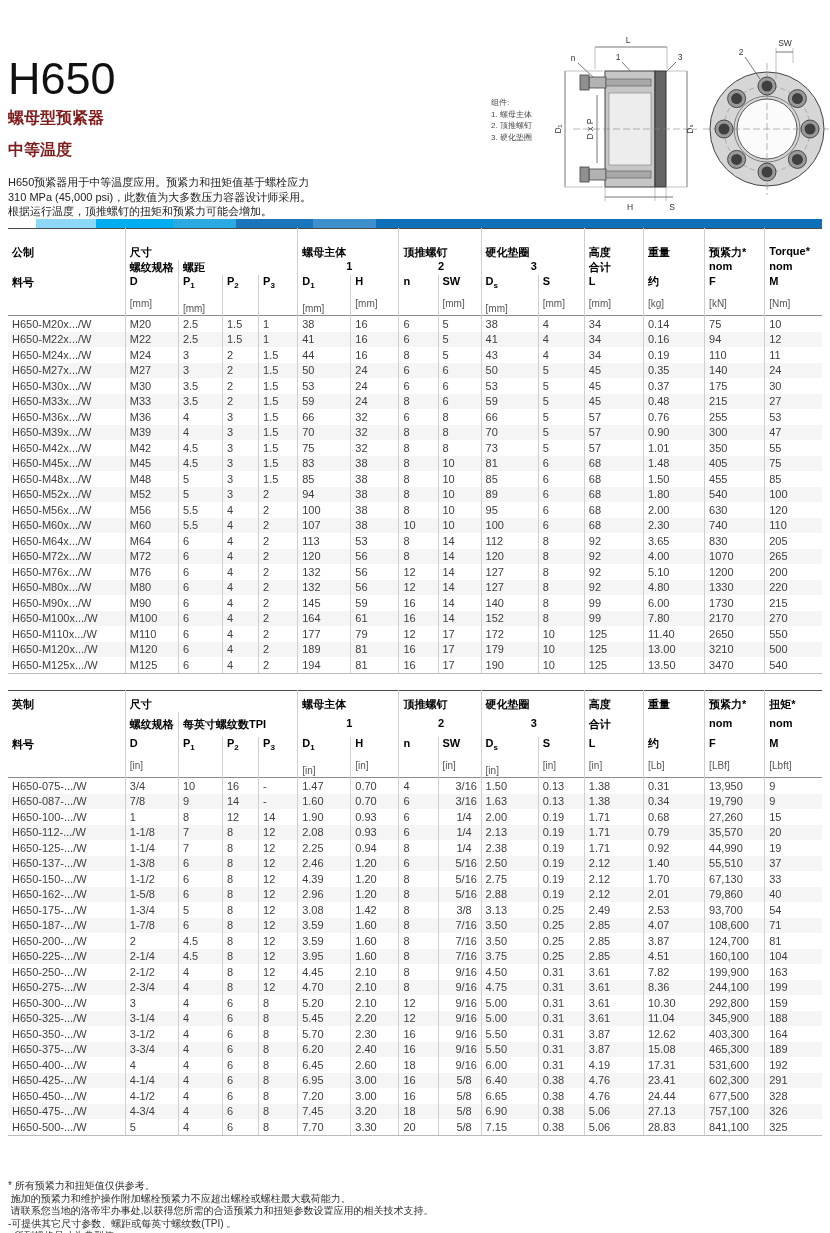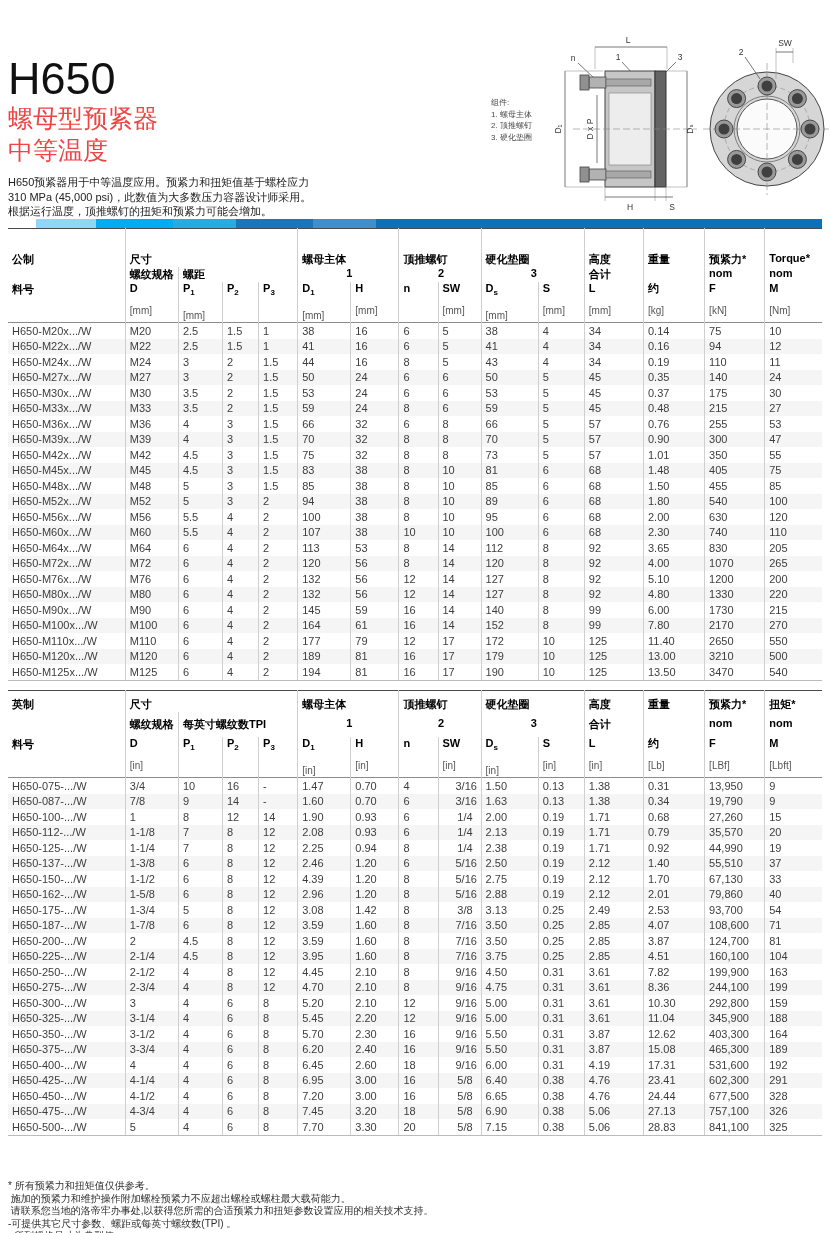--- a/index.html
+++ b/index.html
@@ -2,21 +2,21 @@
 <html><head>
 <meta charset="utf-8">
 <style>
   html,body{margin:0;padding:0;background:#fff;}
   body{width:830px;height:1233px;position:relative;overflow:hidden;
        font-family:"Liberation Sans","DejaVu Sans",sans-serif;color:#222;}
 
   
   .title-block{position:absolute;left:8px;top:56px;width:470px;}
   .product{font-size:45px;font-weight:500;line-height:46px;color:#111;letter-spacing:0;}
-  .subtitle{font-size:25px;font-weight:400;line-height:32px;color:#ef4444;}
+  .subtitle{font-size:16px;font-weight:700;line-height:32px;color:#7f1d1d;}
   .desc{margin-top:9px;font-size:11px;line-height:14.5px;color:#222;}
 
   
   .drawing-wrap{position:absolute;left:545px;top:33px;width:285px;height:182px;}
   .components{position:absolute;left:491px;top:97px;width:60px;font-size:8px;line-height:11.5px;color:#4a4a4a;}
 
   
   .tbl-wrap{position:absolute;left:8px;width:814px;}
   .t-metric{top:219px;}
   .t-imperial{top:690px;}
@@ -29,35 +29,35 @@
       #1b75bc 228px,#1b75bc 305px,
       #3f8fcc 305px,#3f8fcc 368px,
       #0d70b8 368px,#0d70b8 100%);}
   table.data-table{border-collapse:collapse;table-layout:fixed;width:814px;
       border-top:1px solid #4a4a4a;}
   table.data-table thead{border-bottom:1px solid #8c8c8c;}
   table.data-table th{font-size:11px;font-weight:bold;color:#000;text-align:left;
       padding:0 2px 0 4px;vertical-align:top;}
   table.data-table th.bl, table.data-table td.bl{border-left:1px solid #cfcfcf;}
   table.data-table th.num{text-align:center;}
-  .t-metric .hr0 th{padding-top:23px;height:12px;}
+  .t-metric .hr0 th{padding-top:16px;height:12px;}
   .t-metric .hr1 th{height:15px;}
   .t-metric .hr2 th{height:30px;}
   .t-imperial .hr0 th{padding-top:6px;height:14px;}
   .t-imperial .hr1 th{height:20px;padding-top:5px;}
   .t-imperial .hr2 th{height:35px;}
   th .sym{font-size:11px;line-height:12px;}
   th .sym sub{font-size:8px;}
   th .unit{font-size:10px;font-weight:normal;color:#555;line-height:12px;margin-top:11px;}
   table.data-table td{font-size:11px;line-height:12.5px;color:#3d3d3d;
       padding:1.5px 2px 1.5px 4px;white-space:nowrap;overflow:hidden;}
   .t-imperial td{padding-top:2px;padding-bottom:1.8px;}
   table.data-table tbody tr:nth-child(even){background:#f5f5f5;}
   table.data-table tbody tr:last-child td{border-bottom:1px solid #bbb;}
-  .t-imperial td:nth-child(9){text-align:right;padding-left:17px;padding-right:8px;margin-top:8px;}
+  .t-imperial td:nth-child(9){text-align:center;padding-left:17px;padding-right:8px;margin-top:8px;}
 
   
   .footnotes{position:absolute;left:8px;top:1148px;font-size:10px;line-height:12.6px;color:#2e2e2e;margin-top:32px;}
   .footnotes div{white-space:pre;}
 
   
   .ln{stroke:#555;stroke-width:0.8;fill:none;}
   .thin{stroke:#999;stroke-width:0.6;fill:none;}
   .cl{stroke:#888;stroke-width:0.6;fill:none;stroke-dasharray:7 3;}
   .lbl{font-size:8.5px;fill:#333;font-family:"Liberation Sans","DejaVu Sans",sans-serif;}

